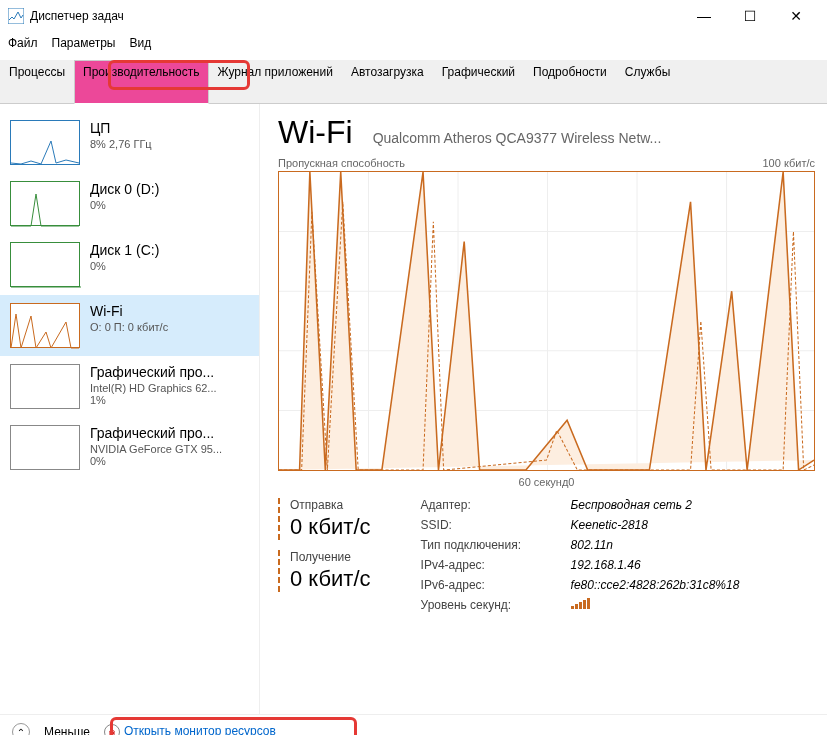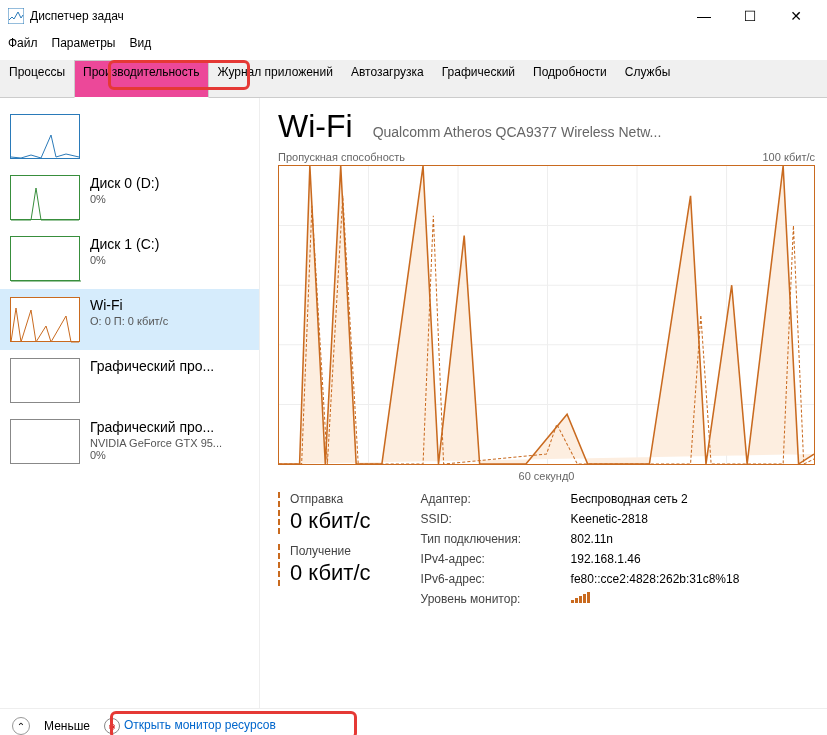--- a/index.html
+++ b/index.html
@@ -5,21 +5,21 @@
 * { box-sizing: border-box; margin: 0; padding: 0; }
 body { font-family: "Segoe UI", Tahoma, sans-serif; font-size: 12px; background: #fff; color: #000; width: 827px; height: 735px; overflow: hidden; }
 
 .titlebar { display: flex; align-items: center; height: 30px; padding: 16px 8px; }
 .titlebar .icon-app { width: 16px; height: 16px; margin-right: 6px; }
 .titlebar .title { flex: 1; font-size: 12px; }
 .titlebar .winbtn { width: 46px; height: 30px; display: flex; align-items: center; justify-content: center; font-size: 14px; }
 
 .menubar { display: flex; gap: 14px; padding: 4px 8px; font-size: 12px; }
 
-.tabs { display: flex; align-items: stretch; height: 38px; border-bottom: 1px solid #ccc; background: #f0f0f0; font-size: 12px; margin-top: 6px; }
+.tabs { display: flex; align-items: stretch; height: 44px; border-bottom: 1px solid #ccc; background: #f0f0f0; font-size: 12px; margin-top: 6px; }
 .tab { padding: 4px 8px; border: 1px solid transparent; border-bottom: none; }
 .tab.active { background: #ec4899; border: 1px solid #ccc; border-bottom: 1px solid #fff; margin-bottom: -1px; }
 .tab-highlight { position: absolute; left: 108px; top: 60px; width: 142px; height: 30px; border: 3px solid #e53935; border-radius: 6px; pointer-events: none; z-index: 50; }
 
 .content { display: flex; height: 610px; }
 .sidebar { width: 260px; padding: 8px 0; border-right: 1px solid #eee; overflow: hidden; }
 .side-item { display: flex; gap: 10px; padding: 8px 10px; cursor: pointer; }
 .side-item.selected { background: #d6ecfc; }
 .mini { width: 70px; height: 45px; border: 1px solid #888; background: #fff; flex-shrink: 0; }
 .side-info .name { font-size: 14px; }
@@ -32,21 +32,21 @@
 
 .chart-labels { display: flex; justify-content: space-between; color: #666; font-size: 11px; margin-top: 6px; }
 .chart { width: 100%; height: 300px; border: 1px solid #c96a1f; background: #fff; margin-top: 2px; }
 .axis-labels { display: flex; justify-content: center; color: #666; font-size: 11px; margin-top: 2px; }
 
 .stats-row { display: flex; gap: 30px; margin-top: 10px; }
 .stat-block { border-left: 2px dashed #c96a1f; padding-left: 10px; }
 .stat-label { font-size: 12px; color: #444; }
 .stat-value { font-size: 22px; margin-top: 2px; }
 .props { margin-left: 20px; display: grid; grid-template-columns: 150px 1fr; row-gap: 6px; font-size: 12px; color: #444; }
-.props .val { color: #000; }
+.props .val { color: #000; font-style: italic; }
 
 .signal { display: inline-flex; align-items: flex-end; gap: 1px; height: 11px; }
 .signal span { display: block; width: 3px; background: #c96a1f; height: var(--h); }
 
 .footer { display: flex; align-items: center; gap: 14px; padding: 8px 12px; border-top: 1px solid #eee; font-size: 12px; position: relative; }
 .footer .toggle-icon { width: 18px; height: 18px; border: 1px solid #999; border-radius: 50%; display: flex; align-items: center; justify-content: center; font-size: 10px; }
 .footer a { color: #0066cc; text-decoration: none; }
 .footer-highlight { position: absolute; left: 110px; top: 2px; width: 247px; height: 28px; border: 3px solid #e53935; border-radius: 6px; pointer-events: none; }
 .res-icon { width: 16px; height: 16px; border: 1px solid #888; border-radius: 50%; display: inline-flex; align-items: center; justify-content: center; font-size: 8px; color: #c00; margin-right: 4px; vertical-align: middle; }
 </style>
@@ -82,20 +82,24 @@
   <div class="tab">Службы</div>
 </div>
 <div class="tab-highlight"></div>
 
 <div class="content">
   <div class="sidebar">
     <div class="side-item">
       <div class="mini" style="border-color:#2a7ab9"><svg width="70" height="45">
             <polyline points="0,42 10,43 20,40 30,43 40,20 45,42 55,39 68,42" fill="none" stroke="#2a7ab9" stroke-width="1"></polyline>
           </svg></div>
+      <div class="side-info">
+          <div class="name">ЦП</div>
+          <div class="sub">8% 2,76 ГГц</div>
+        </div>
     </div>
     <div class="side-item">
       <div class="mini" style="border-color:#388e3c"><svg width="70" height="45">
             <polyline points="0,44 20,44 25,12 30,44 68,44" fill="none" stroke="#388e3c"></polyline>
           </svg></div>
       <div class="side-info">
           <div class="name">Диск 0 (D:)</div>
           <div class="sub">0%</div>
         </div>
     </div>
@@ -114,20 +118,22 @@
           </svg></div>
       <div class="side-info">
           <div class="name">Wi-Fi</div>
           <div class="sub">О: 0 П: 0 кбит/с</div>
         </div>
     </div>
     <div class="side-item">
       <div class="mini"></div>
       <div class="side-info">
           <div class="name">Графический про...</div>
+          <div class="sub" style="white-space:pre-line">Intel(R) HD Graphics 62...
+1%</div>
         </div>
     </div>
     <div class="side-item">
       <div class="mini"></div>
       <div class="side-info">
           <div class="name">Графический про...</div>
           <div class="sub" style="white-space:pre-line">NVIDIA GeForce GTX 95...
 0%</div>
         </div>
     </div>
@@ -177,21 +183,21 @@
         <span>Адаптер:</span>
           <span class="val">Беспроводная сеть 2</span>
         <span>SSID:</span>
           <span class="val">Keenetic-2818</span>
         <span>Тип подключения:</span>
           <span class="val">802.11n</span>
         <span>IPv4-адрес:</span>
           <span class="val">192.168.1.46</span>
         <span>IPv6-адрес:</span>
           <span class="val">fe80::cce2:4828:262b:31c8%18</span>
-        <span>Уровень монитор:</span>
+        <span>Уровень секунд:</span>
         <span><span class="signal">
               <span style="--h:3px"></span>
               <span style="--h:5px"></span>
               <span style="--h:7px"></span>
               <span style="--h:9px"></span>
               <span style="--h:11px"></span>
             </span></span>
       </div>
     </div>
   </div>

